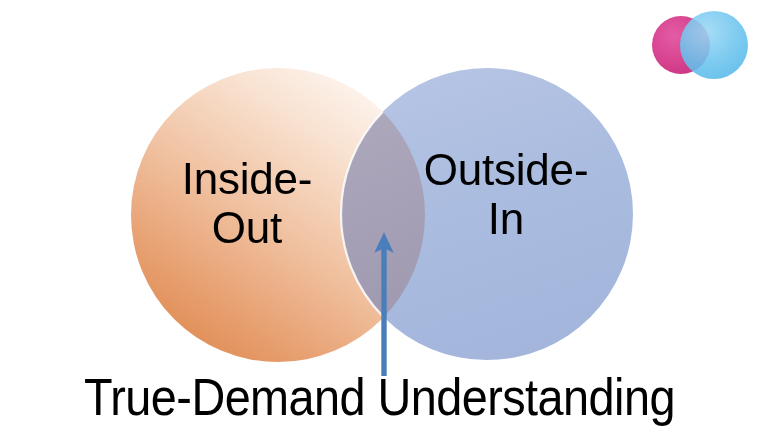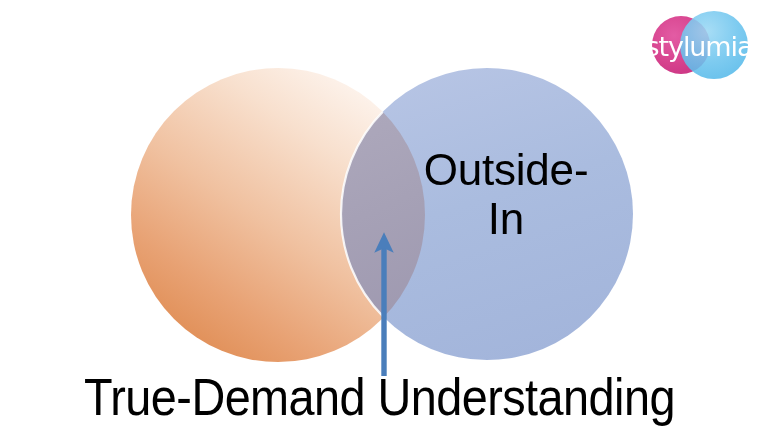--- a/index.html
+++ b/index.html
@@ -138,20 +138,22 @@
       <circle cx="487" cy="214" r="146" fill="url(#gradLens)"></circle>
     </g>
 
     <g clip-path="url(#clipLeft)">
       <circle cx="487" cy="214" r="146" fill="none" stroke="#ffffff" stroke-width="2.2" stroke-opacity="0.85"></circle>
     </g>
 
     <line x1="384" y1="376" x2="384" y2="242" stroke="#4a7ebb" stroke-width="5.4" marker-end="url(#arrowHead)"></line>
   </svg>
 
+  <div class="circle-label" id="label-inside-out">Inside-
+Out</div>
 
   <div class="circle-label" id="label-outside-in">Outside-
 In</div>
 
   <div id="caption">True-Demand Understanding</div>
 
   <svg id="logo" viewBox="0 0 118 76" aria-hidden="true">
     <defs>
       <radialGradient id="gradPink" cx="0.38" cy="0.34" r="0.78">
         <stop offset="0%" stop-color="#e35ca4"></stop>
@@ -160,15 +162,14 @@
       </radialGradient>
       <radialGradient id="gradLogoBlue" cx="0.40" cy="0.30" r="0.82">
         <stop offset="0%" stop-color="#9bd8f4"></stop>
         <stop offset="55%" stop-color="#6cc4ee"></stop>
         <stop offset="100%" stop-color="#4fb6e8"></stop>
       </radialGradient>
     </defs>
     <circle cx="41" cy="37" r="29" fill="url(#gradPink)"></circle>
     <circle cx="74" cy="37" r="34" fill="url(#gradLogoBlue)" fill-opacity="0.88"></circle>
   </svg>
-  <div id="logo-text">stylumia</div>
 
 </div>
 
 </body></html>

